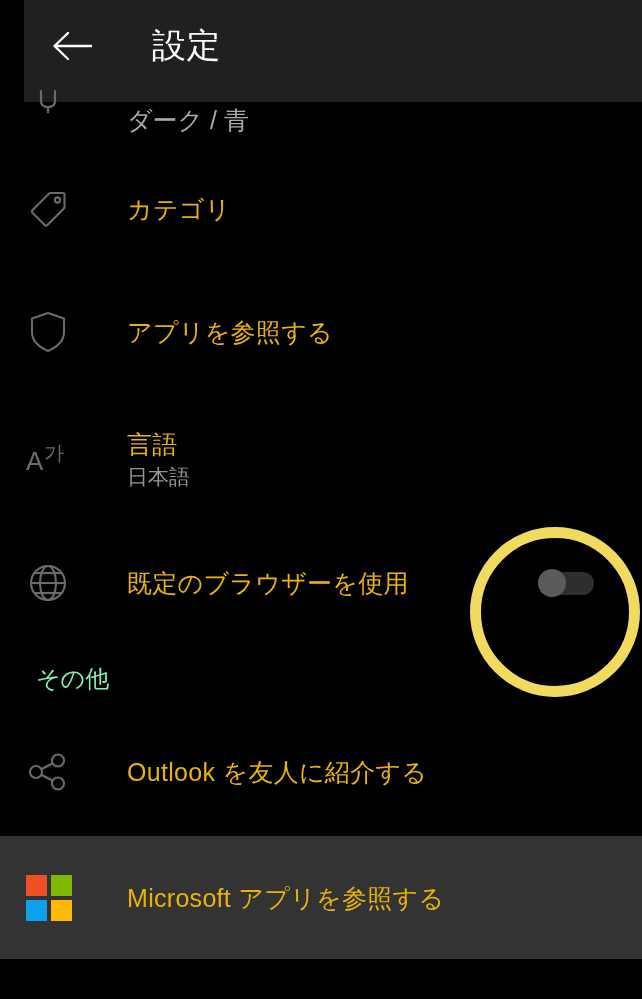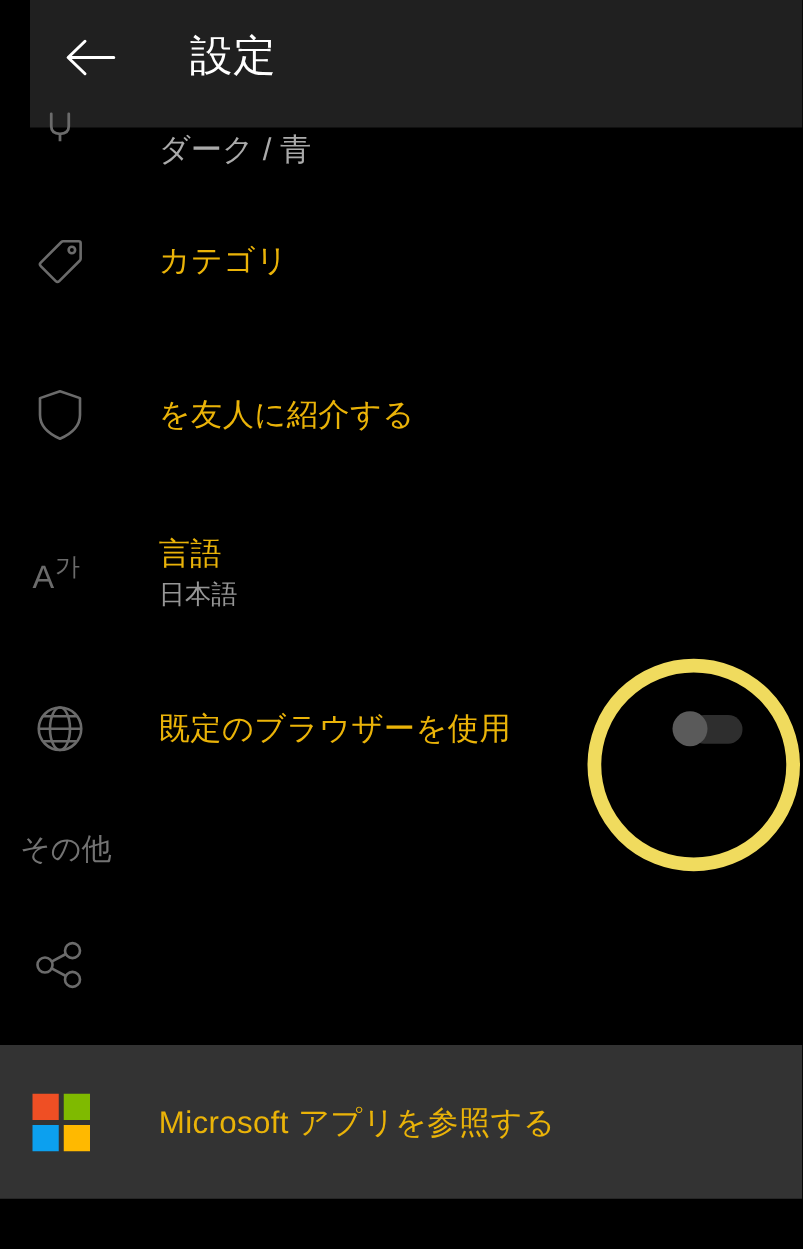--- a/index.html
+++ b/index.html
@@ -117,24 +117,24 @@
   #row-share      { height: 116px; }
   #row-msapps     { height: 123px; background: #333333; }
 
   .section-header {
     position: relative;
     width: 642px;
     height: 70px;
   }
   .section-header-label {
     position: absolute;
-    left: 16px;
-    top: 50%;
-    transform: translateY(-50%);
-    color: #737373;
+    left: 36px;
+    top: 50%;
+    transform: translateY(-50%);
+    color: #86efac;
     font-size: 24px;
     white-space: nowrap;
   }
 
   .spacer-black { width: 642px; height: 6px; background: #000000; }
 
   
   .toggle {
     position: absolute;
     right: 48px;
@@ -236,21 +236,21 @@
       </div>
     </div>
 
     <div class="row" id="row-privacy">
       <div class="row-icon">
         <svg width="44" height="46" viewBox="0 0 44 46">
           <path d="M22 4 L38 9.5 L38 23 Q38 35 22 42 Q6 35 6 23 L6 9.5 Z" fill="none" stroke="#6b6b6b" stroke-width="2.1" stroke-linejoin="round"></path>
         </svg>
       </div>
       <div class="row-text">
-        <div class="row-title">を友人に紹介する</div>
+        <div class="row-title">アプリを参照する</div>
       </div>
     </div>
 
     <div class="row" id="row-language">
       <div class="row-icon">
         <svg width="48" height="46" viewBox="0 0 48 46">
           <text x="2" y="34" font-family="Liberation Sans, sans-serif" font-size="26" fill="#6b6b6b">A</text>
           <text x="20" y="24" font-family="Liberation Sans, sans-serif" font-size="20" fill="#6b6b6b">가</text>
         </svg>
       </div>
@@ -286,20 +286,23 @@
     <div class="row" id="row-share">
       <div class="row-icon">
         <svg width="42" height="42" viewBox="0 0 42 42">
           <circle cx="9" cy="21" r="6" fill="none" stroke="#6b6b6b" stroke-width="2.1"></circle>
           <circle cx="31" cy="9.5" r="6" fill="none" stroke="#6b6b6b" stroke-width="2.1"></circle>
           <circle cx="31" cy="32.5" r="6" fill="none" stroke="#6b6b6b" stroke-width="2.1"></circle>
           <line x1="14.3" y1="18.3" x2="25.7" y2="12.2" stroke="#6b6b6b" stroke-width="2.1"></line>
           <line x1="14.3" y1="23.7" x2="25.7" y2="29.8" stroke="#6b6b6b" stroke-width="2.1"></line>
         </svg>
       </div>
+      <div class="row-text">
+        <div class="row-title">Outlook を友人に紹介する</div>
+      </div>
     </div>
 
     <div class="spacer-black"></div>
 
     <div class="row" id="row-msapps">
       <div class="ms-logo">
         <div class="ms-sq" style="background:#ef4f24"></div>
         <div class="ms-sq" style="background:#7fba00"></div>
         <div class="ms-sq" style="background:#0ca0ef"></div>
         <div class="ms-sq" style="background:#ffb900"></div>

